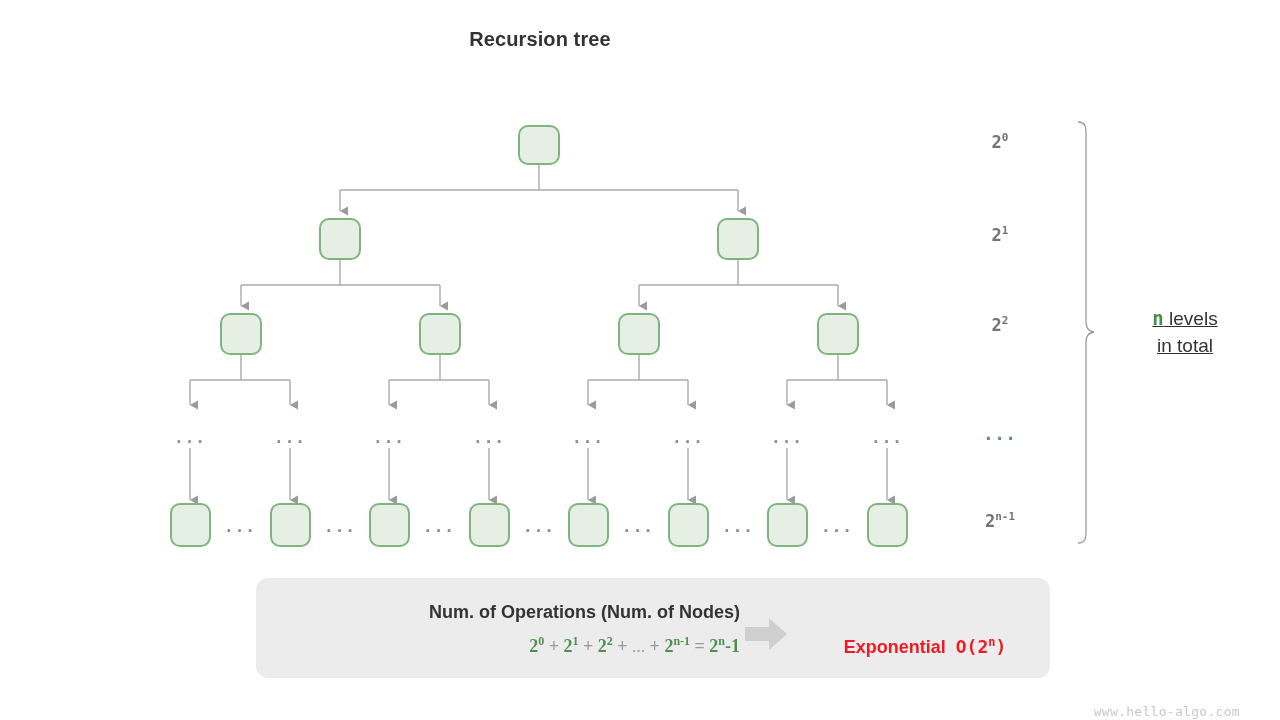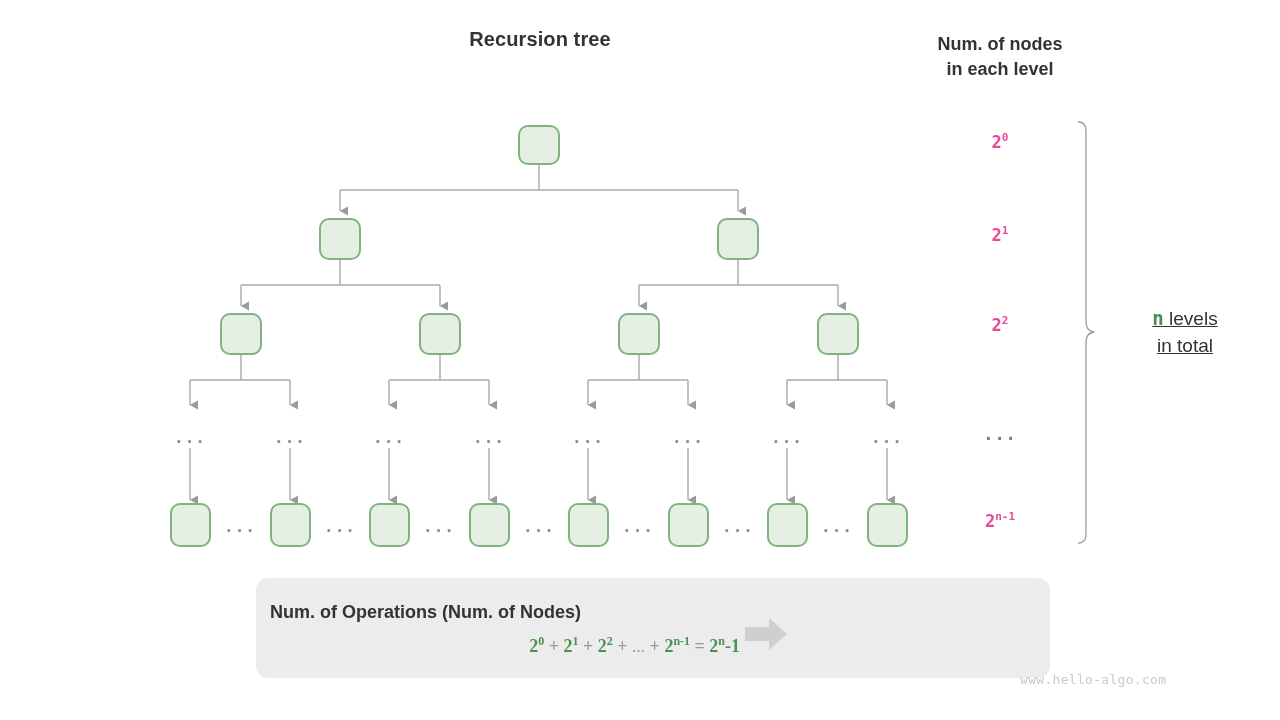--- a/index.html
+++ b/index.html
@@ -60,21 +60,21 @@
     overflow: visible;
   }
   
   .lvl-label {
     position: absolute;
     width: 120px;
     text-align: center;
     font-family: "DejaVu Sans Mono", monospace;
     font-weight: bold;
     font-size: 17px;
-    color: #ec4899;
+    color: #737373;
     white-space: nowrap;
   }
   .lvl-label sup {
     font-size: 11px;
     vertical-align: super;
     line-height: 0;
   }
   .lvl-dots {
     position: absolute;
     width: 120px;
@@ -118,21 +118,21 @@
     left: 256px; top: 578px;
     width: 794px;
     height: 100px;
     background: #ececec;
     border-radius: 12px;
   }
   .panel-left-title {
     position: absolute;
     left: 270px; top: 602px;
     width: 470px;
-    text-align: left;
+    text-align: right;
     font-size: 18px;
     font-weight: bold;
     color: #333333;
   }
   .panel-formula {
     position: absolute;
     left: 270px; top: 636px;
     width: 470px;
     text-align: right;
     font-family: Liberation Serif, serif;
@@ -178,38 +178,35 @@
     font-weight: bold;
   }
   .panel-right-value .bigo sup {
     font-size: 12px;
     vertical-align: super;
     line-height: 0;
   }
   
   .watermark {
     position: absolute;
-    left: 1020px; top: 672px;
+    left: 1020px; top: 704px;
     width: 220px;
+    text-align: right;
     font-family: "DejaVu Sans Mono", monospace;
     font-size: 13px;
     color: #c9c9c9;
     letter-spacing: 0.3px;
   }
 </style>
 </head>
 <body>
 
 <div class="stage">
 
   <div class="title-main">Recursion tree</div>
-  <div class="title-right">
-    <span>Num. of nodes</span><br>
-    <span>in each level</span>
-  </div>
 
   <svg class="diagram" viewBox="0 0 1280 720">
     <defs>
       <marker id="arrowdown" markerWidth="10" markerHeight="9" refX="5" refY="8.4" orient="auto" markerUnits="userSpaceOnUse">
         <path d="M0.6,0.4 L9.4,0.4 L5,8.6 Z" fill="#9b9b9b"></path>
       </marker>
     </defs>
 
     <g stroke="#aaaaaa" stroke-width="1.4" fill="none">
 
@@ -342,16 +339,20 @@
     <span class="op">+</span>
     <span><span>2</span><sup>n-1</sup></span>
     <span class="op">=</span>
     <span><span>2</span><sup>n</sup><span>-1</span></span>
   </div>
 
   <svg class="diagram" viewBox="0 0 1280 720">
     <path d="M745,627 L769,627 L769,618 L787,634 L769,650 L769,641 L745,641 Z" fill="#cfcfcf"></path>
   </svg>
 
+  <div class="panel-right-value">
+    <span>Exponential</span>&nbsp;
+    <span class="bigo"><span>O(2</span><sup>n</sup><span>)</span></span>
+  </div>
 
   <div class="watermark">www.hello-algo.com</div>
 
 </div>
 
 </body></html>

